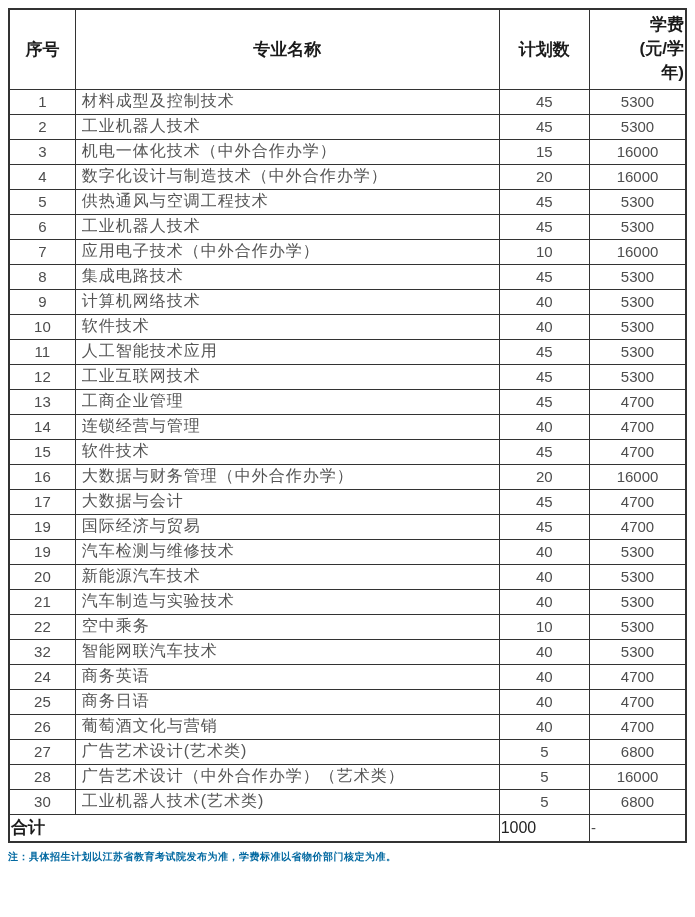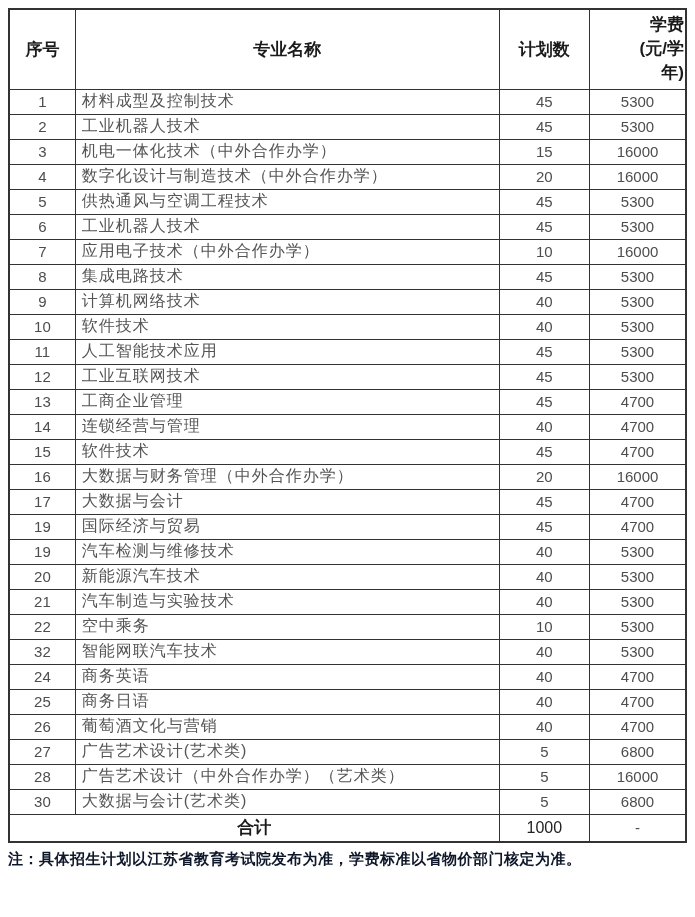--- a/index.html
+++ b/index.html
@@ -57,41 +57,40 @@
     text-align: left;
     padding-left: 6px;
     font-size: 16px;
     letter-spacing: 1px;
     color: #555555;
     margin-left: 30px;
   }
   tfoot td {
     height: 28px;
     vertical-align: middle;
-    text-align: center;
   }
   td.total-label {
     font-size: 17px;
     font-weight: bold;
     color: #1b1b1b;
   }
   td.total-plan {
     font-size: 16px;
     font-weight: normal;
     color: #222222;
   }
   td.total-fee {
     font-size: 15px;
     color: #4d4d4d;
   }
   .note {
     margin-top: 7px;
-    font-size: 15px;
+    font-size: 10px;
     font-weight: bold;
-    color: #0f172a;
+    color: #0369a1;
     letter-spacing: 0.5px;
     white-space: nowrap;
   }
 </style>
 </head>
 <body>
 
 <div class="page">
   <table class="plan-table">
     <colgroup>
@@ -278,21 +277,21 @@
           <td>6800</td>
         </tr>
         <tr>
           <td>28</td>
           <td class="major-cell">广告艺术设计（中外合作办学）（艺术类）</td>
           <td>5</td>
           <td>16000</td>
         </tr>
         <tr>
           <td>30</td>
-          <td class="major-cell">大数据与会计(艺术类)</td>
+          <td class="major-cell">工业机器人技术(艺术类)</td>
           <td>5</td>
           <td>6800</td>
         </tr>
       </tbody>
     <tfoot>
       <tr>
         <td colspan="2" class="total-label">合计</td>
         <td class="total-plan">1000</td>
         <td class="total-fee">-</td>
       </tr>

